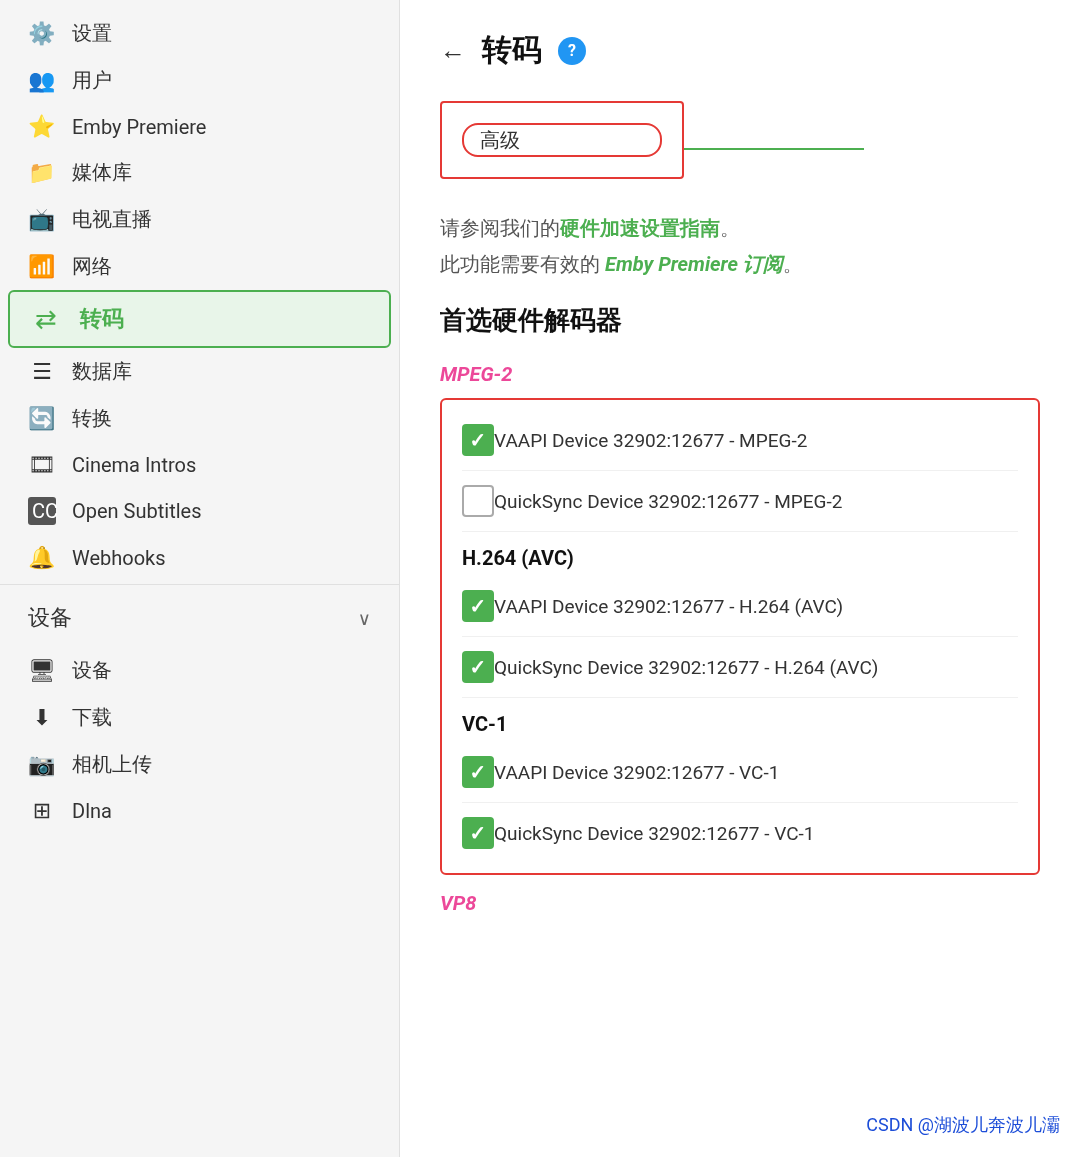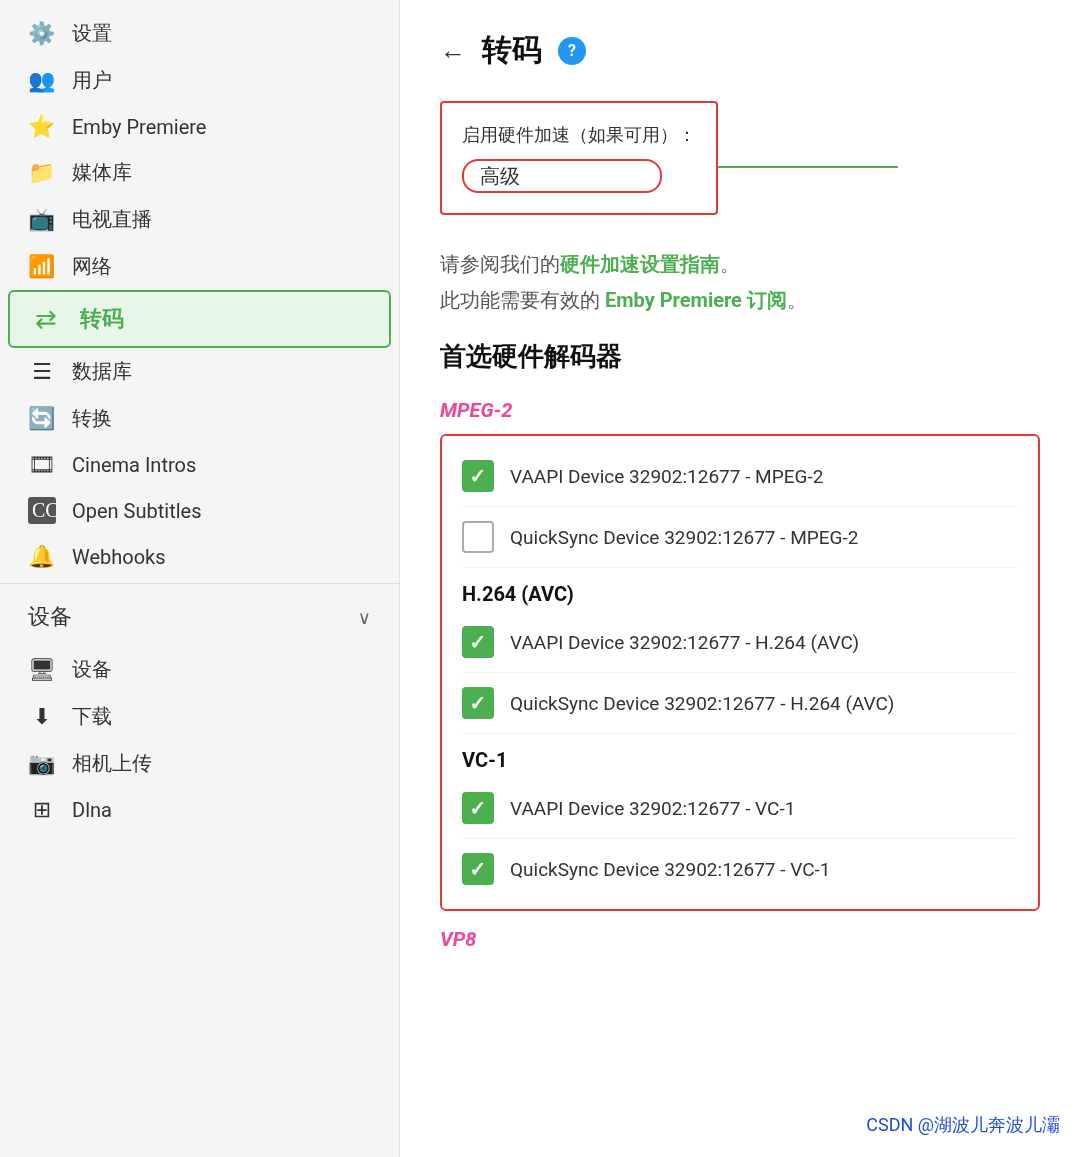--- a/index.html
+++ b/index.html
@@ -182,21 +182,20 @@
     .decoder-section {
       border: 2px solid #e53935;
       border-radius: 6px;
       padding: 10px 20px;
       margin-top: 0;
     }
 
     .decoder-item {
       display: flex;
       align-items: center;
-      gap: 16px;
       padding: 14px 0;
       border-bottom: 1px solid #f0f0f0;
       font-size: 19px;
       color: #333;
     }
 
     .decoder-item:last-child {
       border-bottom: none;
     }
 
@@ -313,21 +312,21 @@
     <span class="icon">🔄</span>
     <span class="label">转换</span>
   </div>
 
   <div class="top-bar-item">
     <span class="icon">🎞</span>
     <span class="label">Cinema Intros</span>
   </div>
 
   <div class="top-bar-item">
-    <span class="icon" style="font-size:20px; background:#555; color:#fff; border-radius:3px; padding:2px 4px;font-family:Liberation Serif, serif;">CC</span>
+    <span class="icon" style="font-size:20px; background:#555; color:#fff; border-radius:3px; padding:2px 4px;">CC</span>
     <span class="label">Open Subtitles</span>
   </div>
 
   <div class="top-bar-item">
     <span class="icon">🔔</span>
     <span class="label">Webhooks</span>
   </div>
 
   <div class="divider-line"></div>
 
@@ -363,35 +362,34 @@
   
   <div class="page-header">
     <span class="back-arrow">←</span>
     <span class="page-title">转码</span>
     <div class="help-icon">?</div>
   </div>
 
   
   <div style="position: relative; display: inline-block; margin-bottom: 18px;">
     <div class="hw-accel-section">
-      <div class="hw-accel-label">启用硬件加速（如果可用）：</div>
       <select class="hw-accel-select"><option>无</option><option>基本</option><option selected="">高级</option></select>
     </div>
     
     <div style="position: absolute; top: 50%; right: -180px; width: 180px; height: 2px; background: #4caf50;"></div>
   </div>
 
   <div style="margin-bottom: 6px;">
     <span class="info-text">
       <span>请参阅我们的</span><a href="#">硬件加速设置指南</a><span>。</span>
     </span>
   </div>
   <div style="margin-bottom: 20px;">
     <span class="info-text">
-      <span>此功能需要有效的</span> <strong style="color:#4caf50;">Emby Premiere 订阅</strong><span>。</span>
+      <span>此功能需要有效的</span> <strong style="color:#4caf50;font-style:italic;">Emby Premiere 订阅</strong><span>。</span>
     </span>
   </div>
 
   
   <div class="section-heading">首选硬件解码器</div>
 
   
   <div class="codec-heading">MPEG-2</div>
 
   

